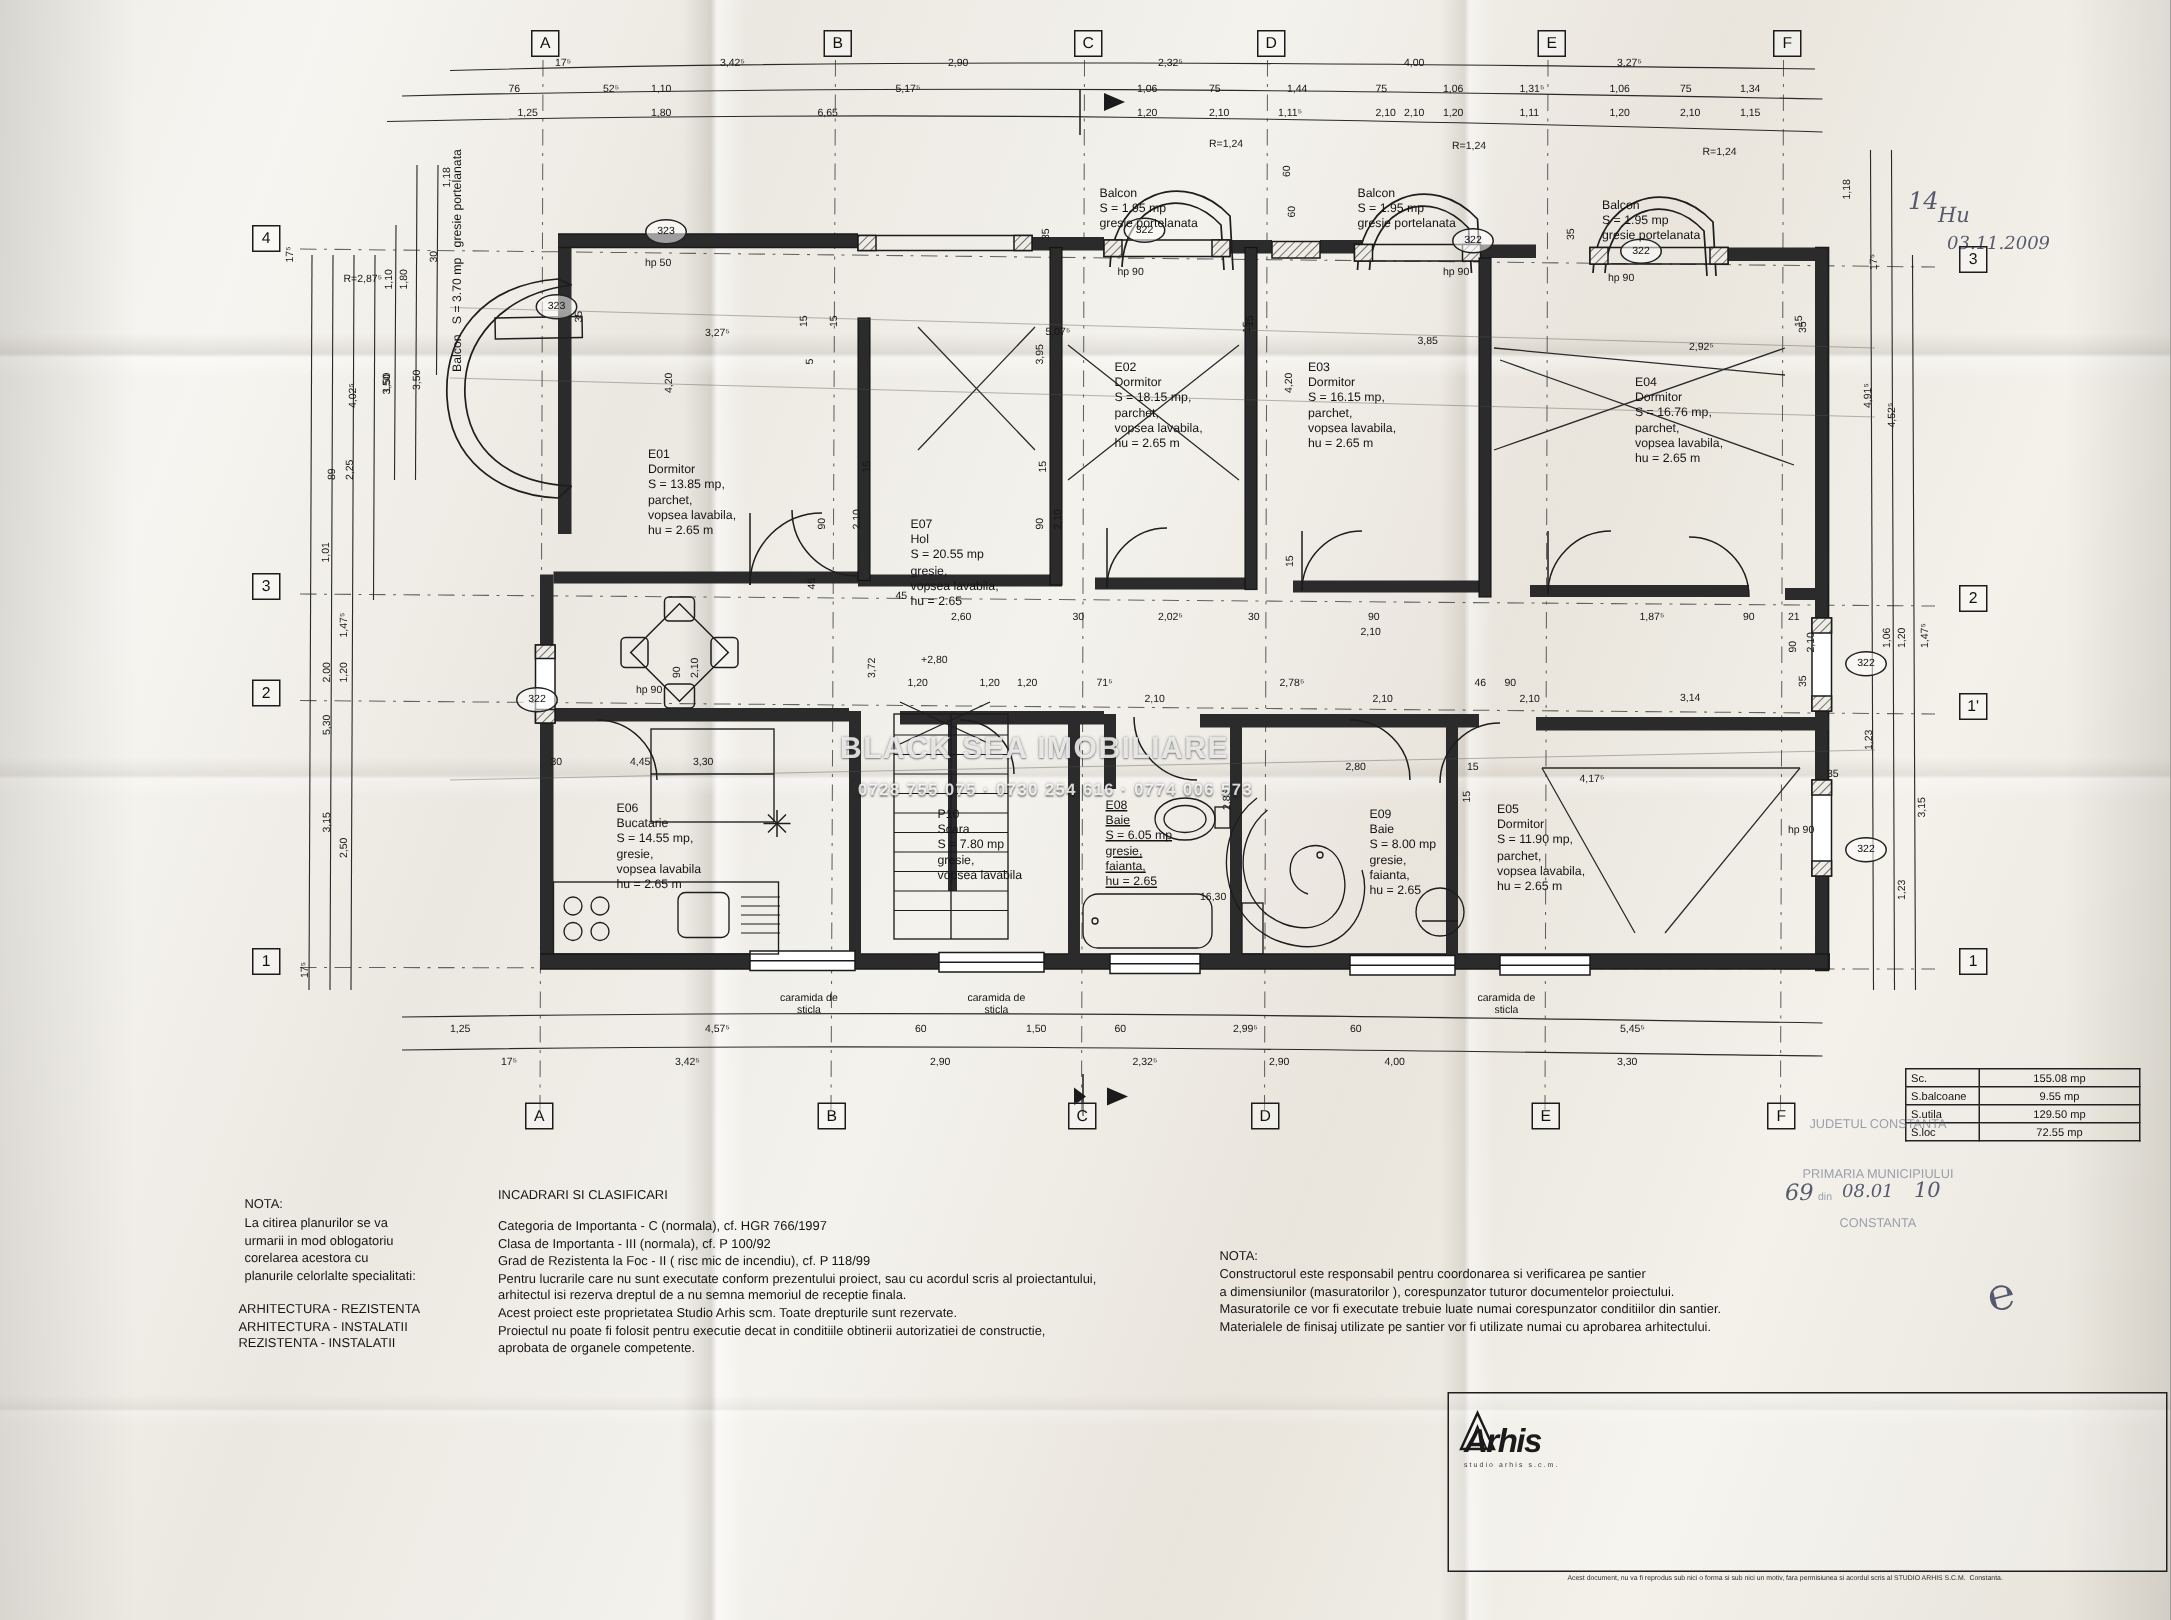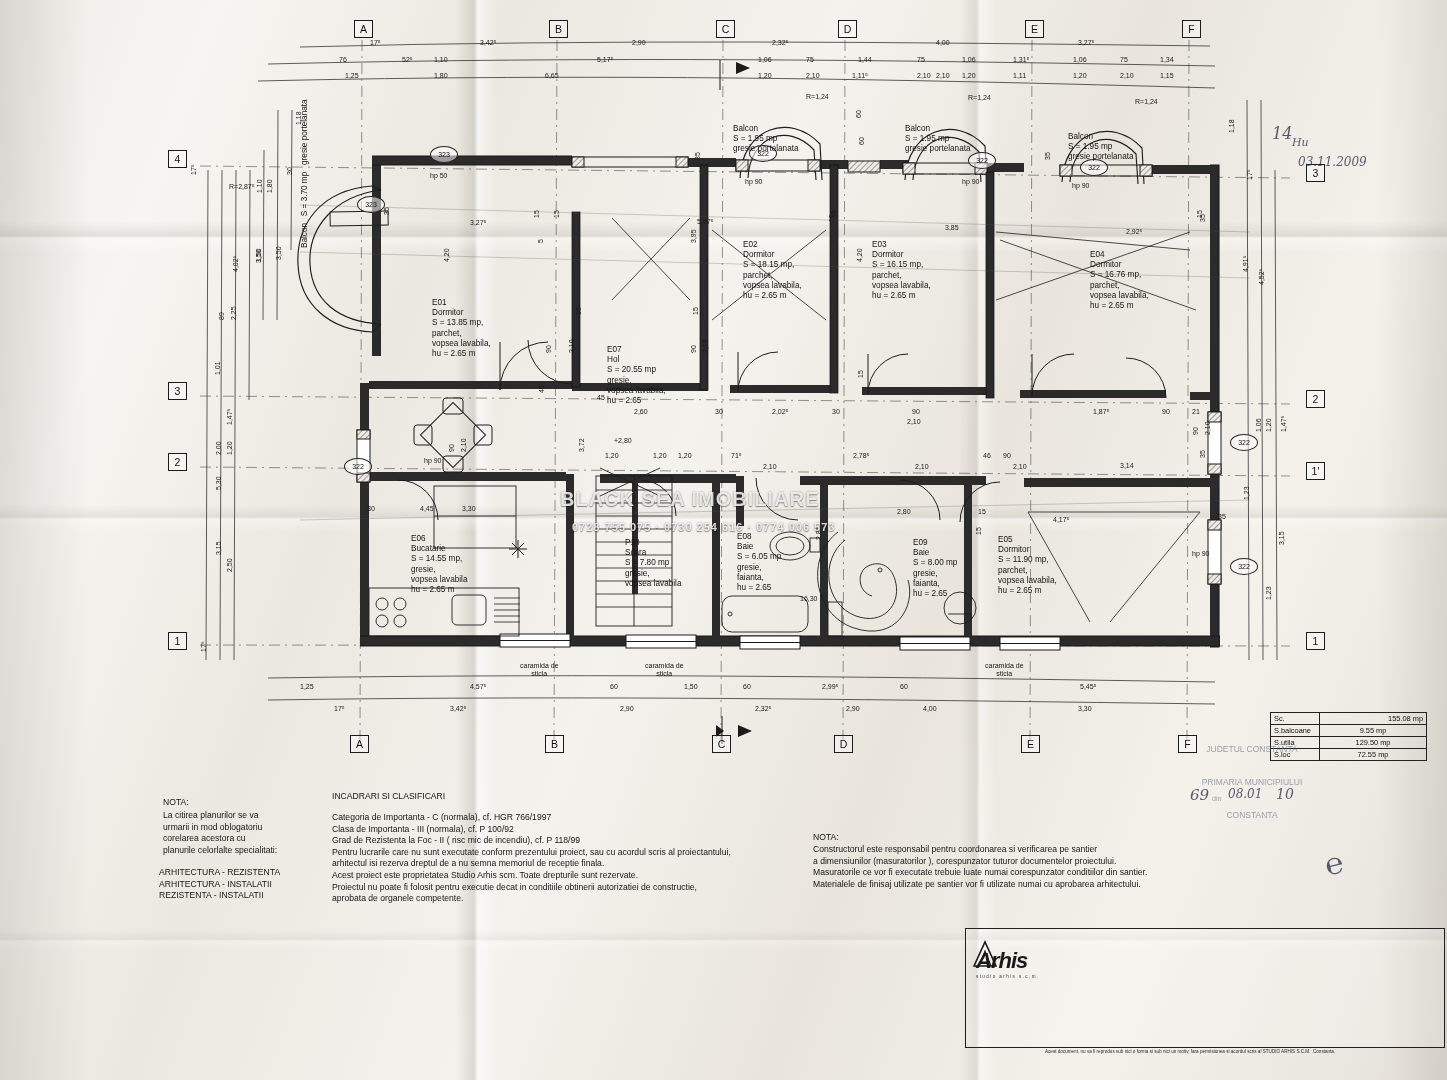--- a/index.html
+++ b/index.html
@@ -531,21 +531,21 @@
     </div>
 
   <div id="rooms">
       <div class="lbl" style="left: 432px; top: 298px;"><div>E01</div><div>Dormitor</div><div>S = 13.85 mp,</div><div>parchet,</div><div>vopsea lavabila,</div><div>hu = 2.65 m</div></div>
       <div class="lbl" style="left: 743px; top: 240px;"><div>E02</div><div>Dormitor</div><div>S = 18.15 mp,</div><div>parchet,</div><div>vopsea lavabila,</div><div>hu = 2.65 m</div></div>
       <div class="lbl" style="left: 872px; top: 240px;"><div>E03</div><div>Dormitor</div><div>S = 16.15 mp,</div><div>parchet,</div><div>vopsea lavabila,</div><div>hu = 2.65 m</div></div>
       <div class="lbl" style="left: 1090px; top: 250px;"><div>E04</div><div>Dormitor</div><div>S = 16.76 mp,</div><div>parchet,</div><div>vopsea lavabila,</div><div>hu = 2.65 m</div></div>
       <div class="lbl" style="left: 998px; top: 535px;"><div>E05</div><div>Dormitor</div><div>S = 11.90 mp,</div><div>parchet,</div><div>vopsea lavabila,</div><div>hu = 2.65 m</div></div>
       <div class="lbl" style="left: 411px; top: 534px;"><div>E06</div><div>Bucatarie</div><div>S = 14.55 mp,</div><div>gresie,</div><div>vopsea lavabila</div><div>hu = 2.65 m</div></div>
       <div class="lbl" style="left: 607px; top: 345px;"><div>E07</div><div>Hol</div><div>S = 20.55 mp</div><div>gresie,</div><div>vopsea lavabila,</div><div>hu = 2.65</div></div>
-      <div class="lbl" style="left: 737px; top: 532px;"><div>E08</div><div>Baie</div><div>S = 6.05 mp</div><div>gresie,</div><div>faianta,</div><div>hu = 2.65</div></div>
+      <div class="lbl" style="left: 737px; top: 532px; text-decoration: underline;"><div>E08</div><div>Baie</div><div>S = 6.05 mp</div><div>gresie,</div><div>faianta,</div><div>hu = 2.65</div></div>
       <div class="lbl" style="left: 913px; top: 538px;"><div>E09</div><div>Baie</div><div>S = 8.00 mp</div><div>gresie,</div><div>faianta,</div><div>hu = 2.65</div></div>
       <div class="lbl" style="left: 625px; top: 538px;"><div>P10</div><div>Scara</div><div>S = 7.80 mp</div><div>gresie,</div><div>vopsea lavabila</div></div>
     </div>
 
   <div id="balconies">
       <div class="lbl" style="left: 733px; top: 124px;"><div>Balcon</div><div>S = 1.95 mp</div><div>gresie portelanata</div></div>
       <div class="lbl" style="left: 905px; top: 124px;"><div>Balcon</div><div>S = 1.95 mp</div><div>gresie portelanata</div></div>
       <div class="lbl" style="left: 1068px; top: 132px;"><div>Balcon</div><div>S = 1.95 mp</div><div>gresie portelanata</div></div>
     </div>
 
@@ -560,21 +560,21 @@
 sticla</div>
     </div>
 
   <div class="wm" style="left:560px;top:488px;font-size:20px;">BLACK SEA IMOBILIARE</div>
   <div class="wm" style="left:572px;top:521px;font-size:11px;">0728 755 075 · 0730 254 616 · 0774 006 573</div>
 
   <table class="tbl" style="left:1270px;top:712px;width:157px;">
     <tbody id="areas-rows">
         <tr>
           <td style="width: 42px;">Sc.</td>
-          <td style="text-align: right;">155.08 mp</td>
+          <td style="text-align: center;">155.08 mp</td>
         </tr>
         <tr>
           <td style="width: 42px;">S.balcoane</td>
           <td style="text-align: center;">9.55 mp</td>
         </tr>
         <tr>
           <td style="width: 42px;">S.utila</td>
           <td style="text-align: center;">129.50 mp</td>
         </tr>
         <tr>
@@ -588,21 +588,21 @@
     <div>JUDETUL CONSTANTA</div>
     <div>PRIMARIA MUNICIPIULUI</div>
     <div>CONSTANTA</div>
   </div>
   <div class="sig" style="left:1190px;top:786px;font-size:15px;">69</div>
   <div class="bluestamp" style="left:1212px;top:793px;font-size:7px;">din</div>
   <div class="sig" style="left:1228px;top:787px;font-size:12px;">08.01</div>
   <div class="sig" style="left:1276px;top:786px;font-size:14px;">10</div>
 
   <div class="sig" style="left:1272px;top:124px;font-size:16px;">14</div>
-  <div class="sig" style="left:1292px;top:136px;font-size:11px;">Hu</div>
+  <div class="sig" style="left:1292px;top:136px;font-size:14px;">Hu</div>
   <div class="sig" style="left:1298px;top:155px;font-size:12px;">03.11.2009</div>
 
   <div class="sig" style="left:1325px;top:846px;font-size:30px;transform:rotate(-14deg);">℮</div>
 
   <div class="note" style="left:163px;top:797px;">NOTA:</div>
   <div class="note" style="left:163px;top:810px;">La citirea planurilor se va
 urmarii in mod oblogatoriu
 corelarea acestora cu
 planurile celorlalte specialitati:</div>
   <div class="note" style="left:159px;top:867px;">ARHITECTURA - REZISTENTA

